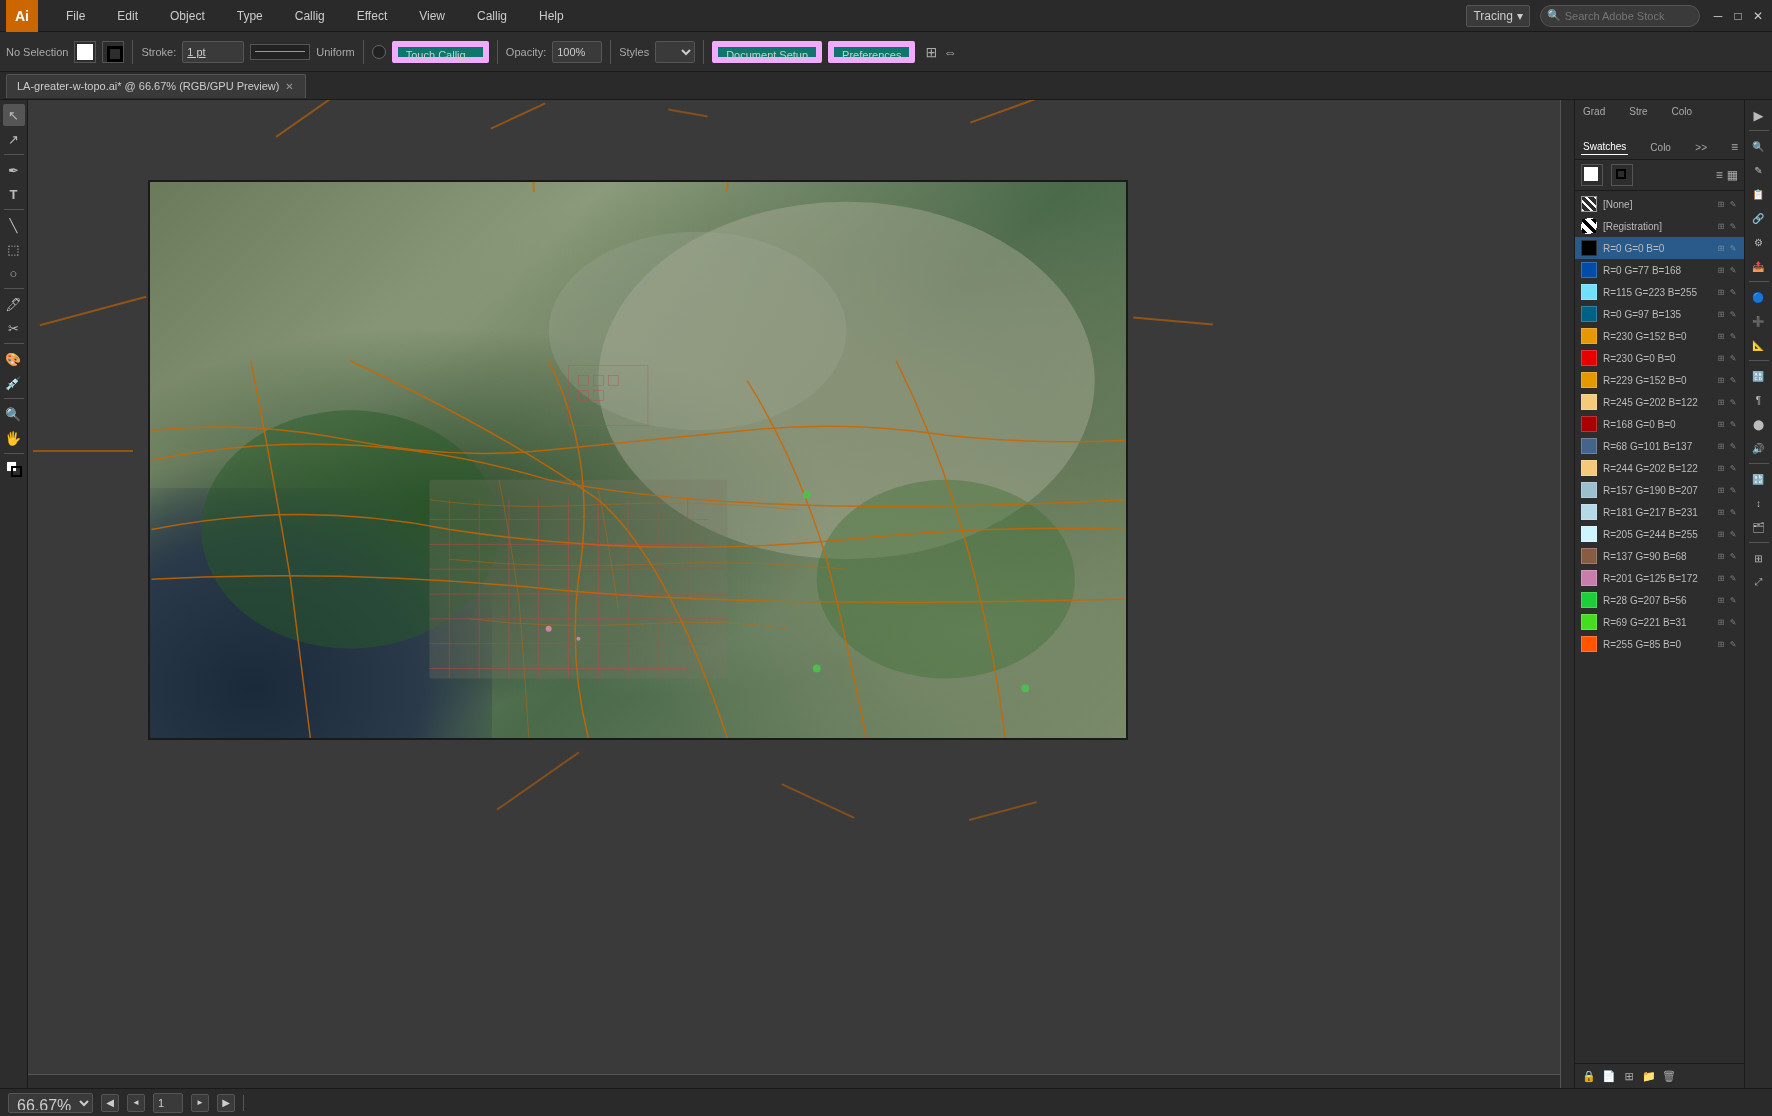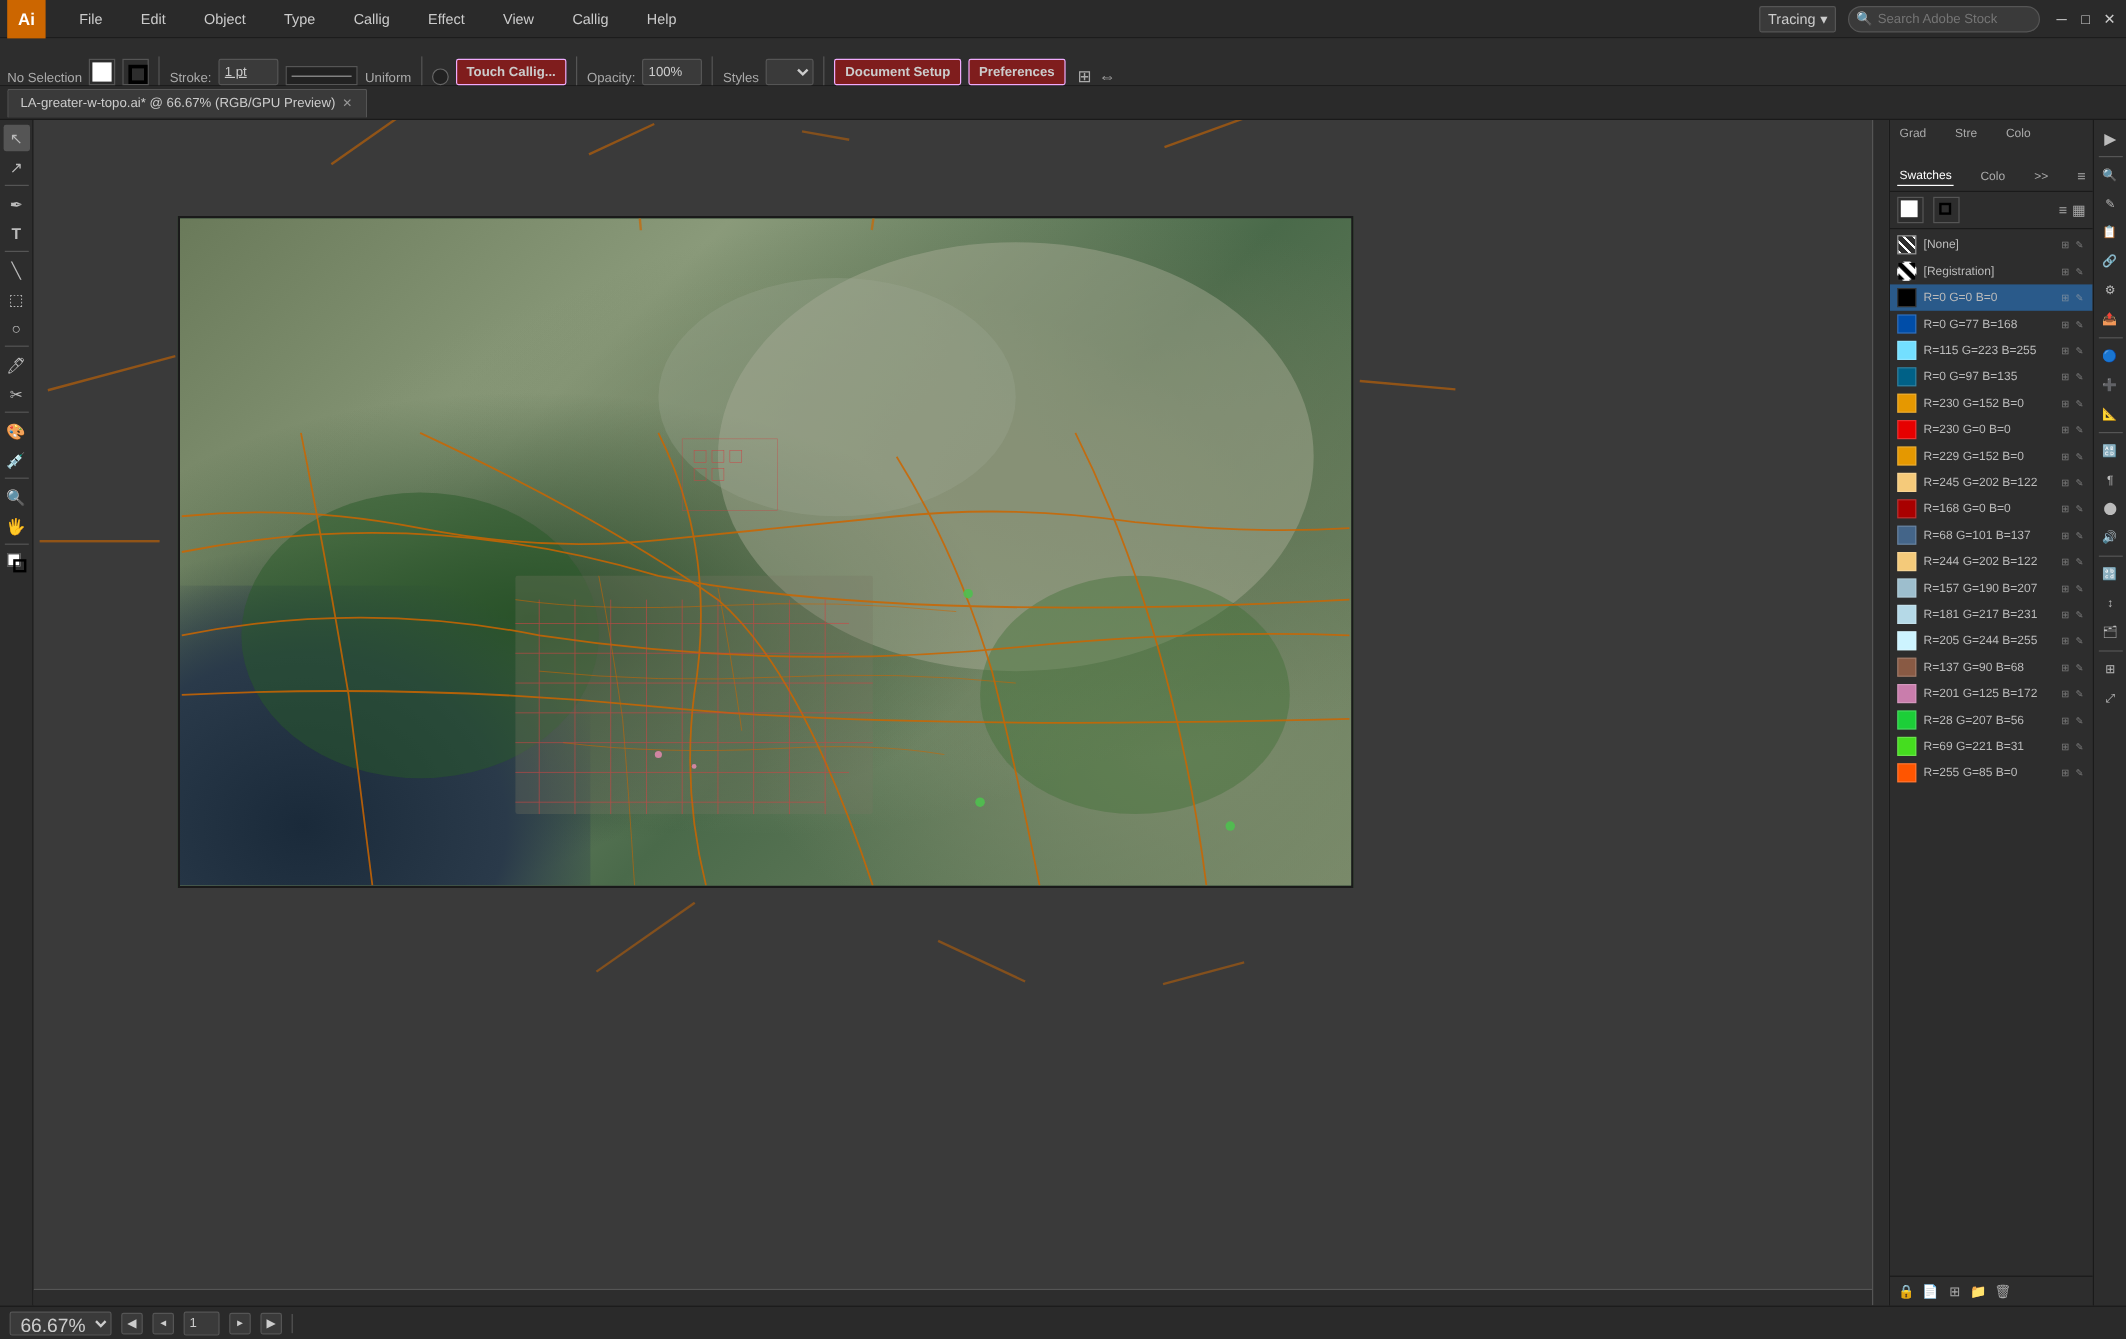--- a/index.html
+++ b/index.html
@@ -41,21 +41,21 @@
       color: #ccc;
       font-size: 12px;
       border-radius: 2px;
     }
 
     
     #toolbar {
       height: 40px;
       background: #2d2d2d;
       display: flex;
-      align-items: flex-end;
+      align-items: center;
       padding: 0 6px;
       gap: 6px;
       border-bottom: 1px solid #1a1a1a;
     }
     .toolbar-label {
       font-size: 11px;
       color: #aaa;
       white-space: nowrap;
     }
     .toolbar-select {
@@ -71,30 +71,29 @@
       background: #3a3a3a;
       border: 1px solid #555;
       color: #ccc;
       font-size: 11px;
       padding: 2px 4px;
       height: 22px;
       width: 40px;
       border-radius: 2px;
     }
     .toolbar-btn {
-      background: #7f1d1d;
-      border: 1px solid #f0abfc;
+      background: #0f766e;
+      border: 6px solid #f0abfc;
       color: #ccc;
       font-size: 11px;
       padding: 2px 8px;
       height: 22px;
       cursor: pointer;
       border-radius: 2px;
       white-space: nowrap;
-      font-weight: bold;
     }
     .toolbar-separator {
       width: 1px;
       height: 24px;
       background: #555;
       margin: 0 2px;
     }
     .stroke-preview {
       width: 60px;
       height: 16px;
@@ -531,21 +530,21 @@
 <div id="toolbar">
   <span class="toolbar-label">No Selection</span>
   <div class="swatch-box">
     <div class="swatch-fill"></div>
   </div>
   <div class="swatch-box">
     <div class="swatch-stroke"></div>
   </div>
   <div class="toolbar-separator"></div>
   <span class="toolbar-label">Stroke:</span>
-  <input class="toolbar-input" value="1 pt" style="width: 50px; text-decoration: underline;">
+  <input class="toolbar-input" value="1 pt" style="width: 62px; text-decoration: underline;">
   <div class="stroke-preview">
     <div class="stroke-line"></div>
   </div>
   <span class="toolbar-label">Uniform</span>
   <div class="toolbar-separator"></div>
   <div class="color-dot"></div>
   <button class="toolbar-btn">Touch Callig...</button>
   <div class="toolbar-separator"></div>
   <span class="toolbar-label">Opacity:</span>
   <input class="toolbar-input" value="100%" style="width: 50px;">

